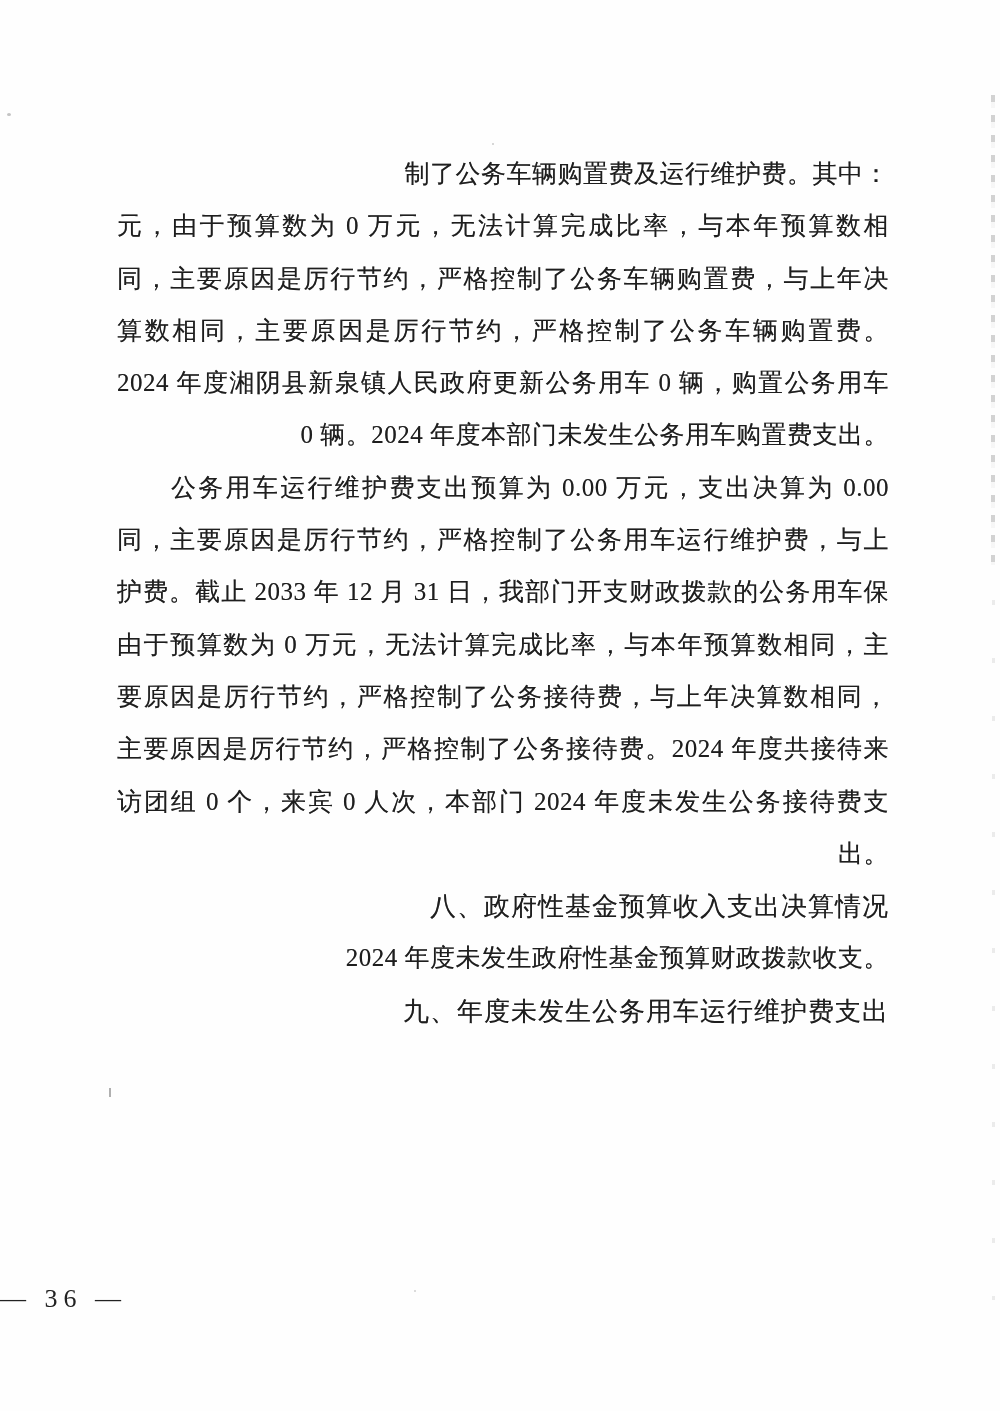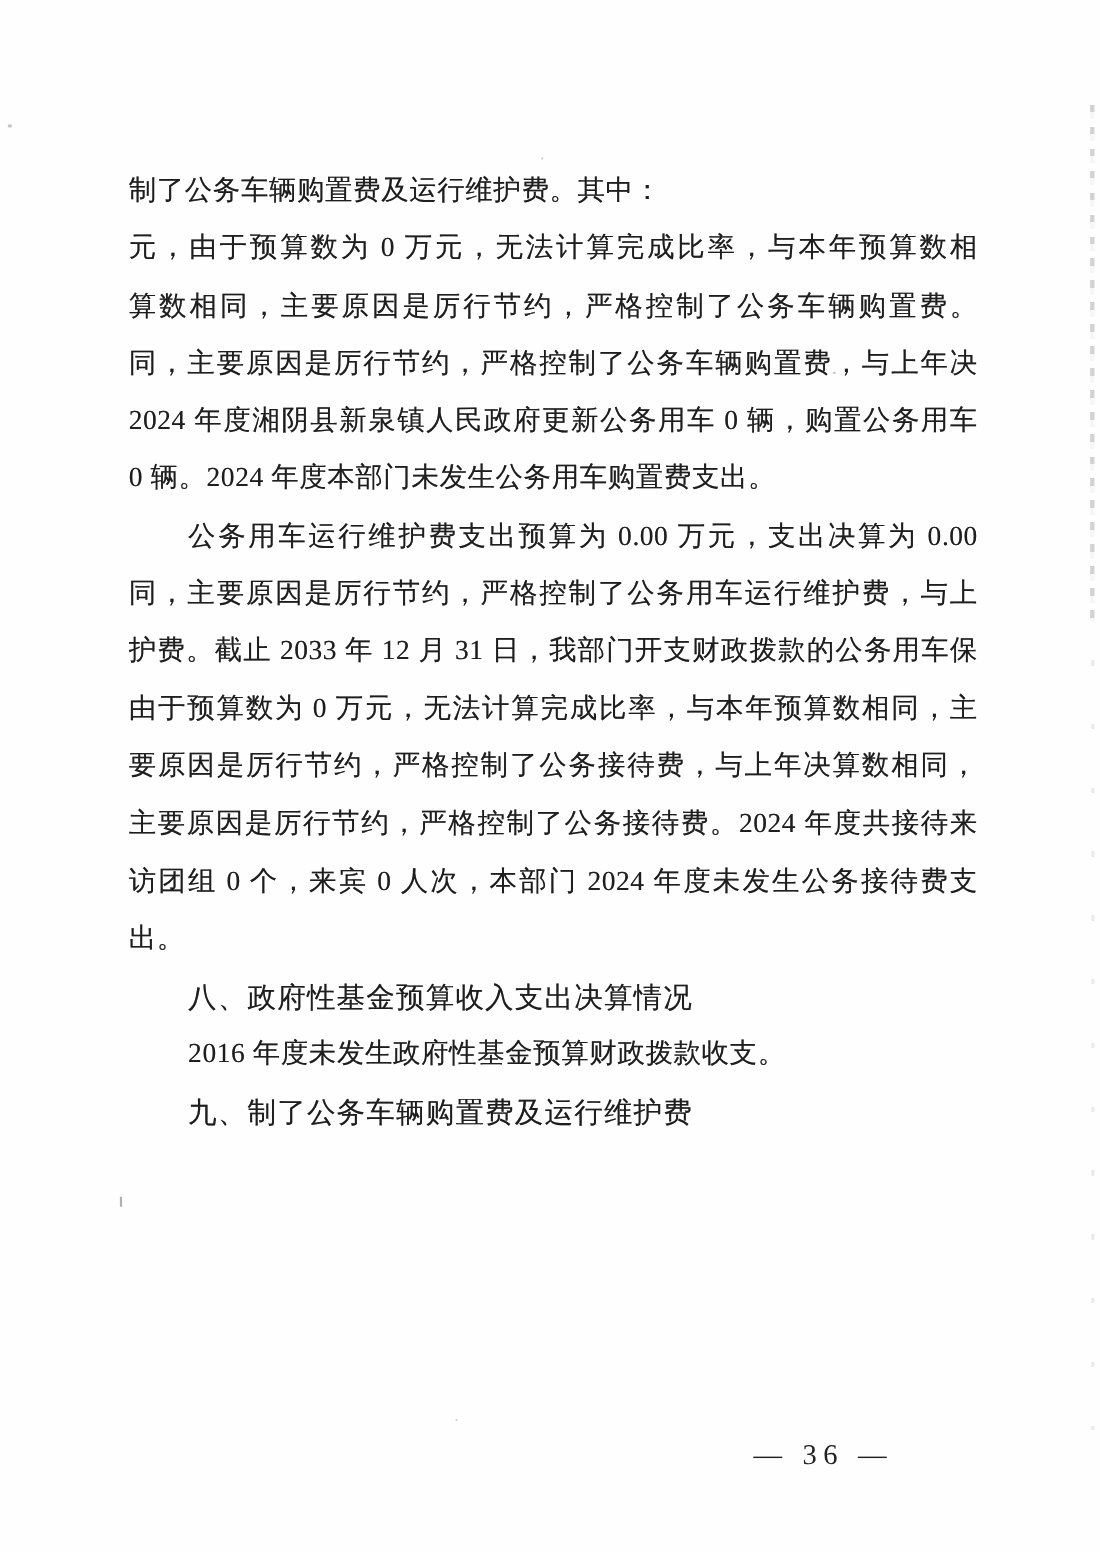--- a/index.html
+++ b/index.html
@@ -21,21 +21,21 @@
     left: 117px;
     top: 148px;
     width: 772px;
   }
   .ln {
     margin: 0;
     height: 52.3px;
     line-height: 52.3px;
     font-size: 25px;
     letter-spacing: 0.5px;
-    text-align: left;
+    text-align: right;
     white-space: normal;
     overflow: hidden;
     
     text-shadow: 0 0 0.4px rgba(30,30,30,0.55);
   }
   .ln.j {
     text-align: justify;
     text-align-last: justify;
     text-justify: inter-character;
   }
@@ -46,22 +46,21 @@
     font-family: "Liberation Sans", "DejaVu Sans", sans-serif;
     font-weight: 400;
     font-size: 26px;
     letter-spacing: 1px;
   }
   .footer {
     position: absolute;
     left: 0;
     top: 1284px;
     width: 812px;
-    text-align: right;
-    margin-top: 24px;
+    text-align: left;
   }
   .page-number {
     font-size: 26px;
     letter-spacing: 6px;
     color: #222;
   }
   
   .artifact { position: absolute; pointer-events: none; }
   .edge-line-top {
     left: 991px; top: 95px; width: 4px; height: 470px;
@@ -87,35 +86,35 @@
   .speck-5 { left: 414px; top: 1290px; width: 2px; height: 2px; background: #9a9a9a; border-radius: 50%; opacity: 0.45; }
 </style>
 </head>
 <body>
 
 <div class="page">
 
   <main class="body-text">
     <p class="ln">制了公务车辆购置费及运行维护费。其中：</p>
     <p class="ln j">元，由于预算数为 0 万元，无法计算完成比率，与本年预算数相</p>
+    <p class="ln j">同，主要原因是厉行节约，严格控制了公务车辆购置费，与上年决</p>
     <p class="ln j">算数相同，主要原因是厉行节约，严格控制了公务车辆购置费。</p>
-    <p class="ln j">同，主要原因是厉行节约，严格控制了公务车辆购置费，与上年决</p>
     <p class="ln j">2024 年度湘阴县新泉镇人民政府更新公务用车 0 辆，购置公务用车</p>
     <p class="ln">0 辆。2024 年度本部门未发生公务用车购置费支出。</p>
     <p class="ln ind j">公务用车运行维护费支出预算为 0.00 万元，支出决算为 0.00</p>
     <p class="ln j">同，主要原因是厉行节约，严格控制了公务用车运行维护费，与上</p>
     <p class="ln j">护费。截止 2033 年 12 月 31 日，我部门开支财政拨款的公务用车保</p>
     <p class="ln j">由于预算数为 0 万元，无法计算完成比率，与本年预算数相同，主</p>
     <p class="ln j">要原因是厉行节约，严格控制了公务接待费，与上年决算数相同，</p>
     <p class="ln j">主要原因是厉行节约，严格控制了公务接待费。2024 年度共接待来</p>
     <p class="ln j">访团组 0 个，来宾 0 人次，本部门 2024 年度未发生公务接待费支</p>
     <p class="ln">出。</p>
     <p class="ln ind heading">八、政府性基金预算收入支出决算情况</p>
-    <p class="ln ind">2016 年度未发生政府性基金预算财政拨款收支。</p>
-    <p class="ln ind heading">九、制了公务车辆购置费及运行维护费</p>
+    <p class="ln ind">2024 年度未发生政府性基金预算财政拨款收支。</p>
+    <p class="ln ind heading">九、年度未发生公务用车运行维护费支出</p>
   </main>
 
   <footer class="footer">
     <span class="page-number">— 36 —</span>
   </footer>
 
   <div class="artifact edge-line-top"></div>
   <div class="artifact edge-line-bottom"></div>
   <div class="artifact speck-1"></div>
   <div class="artifact speck-2"></div>

